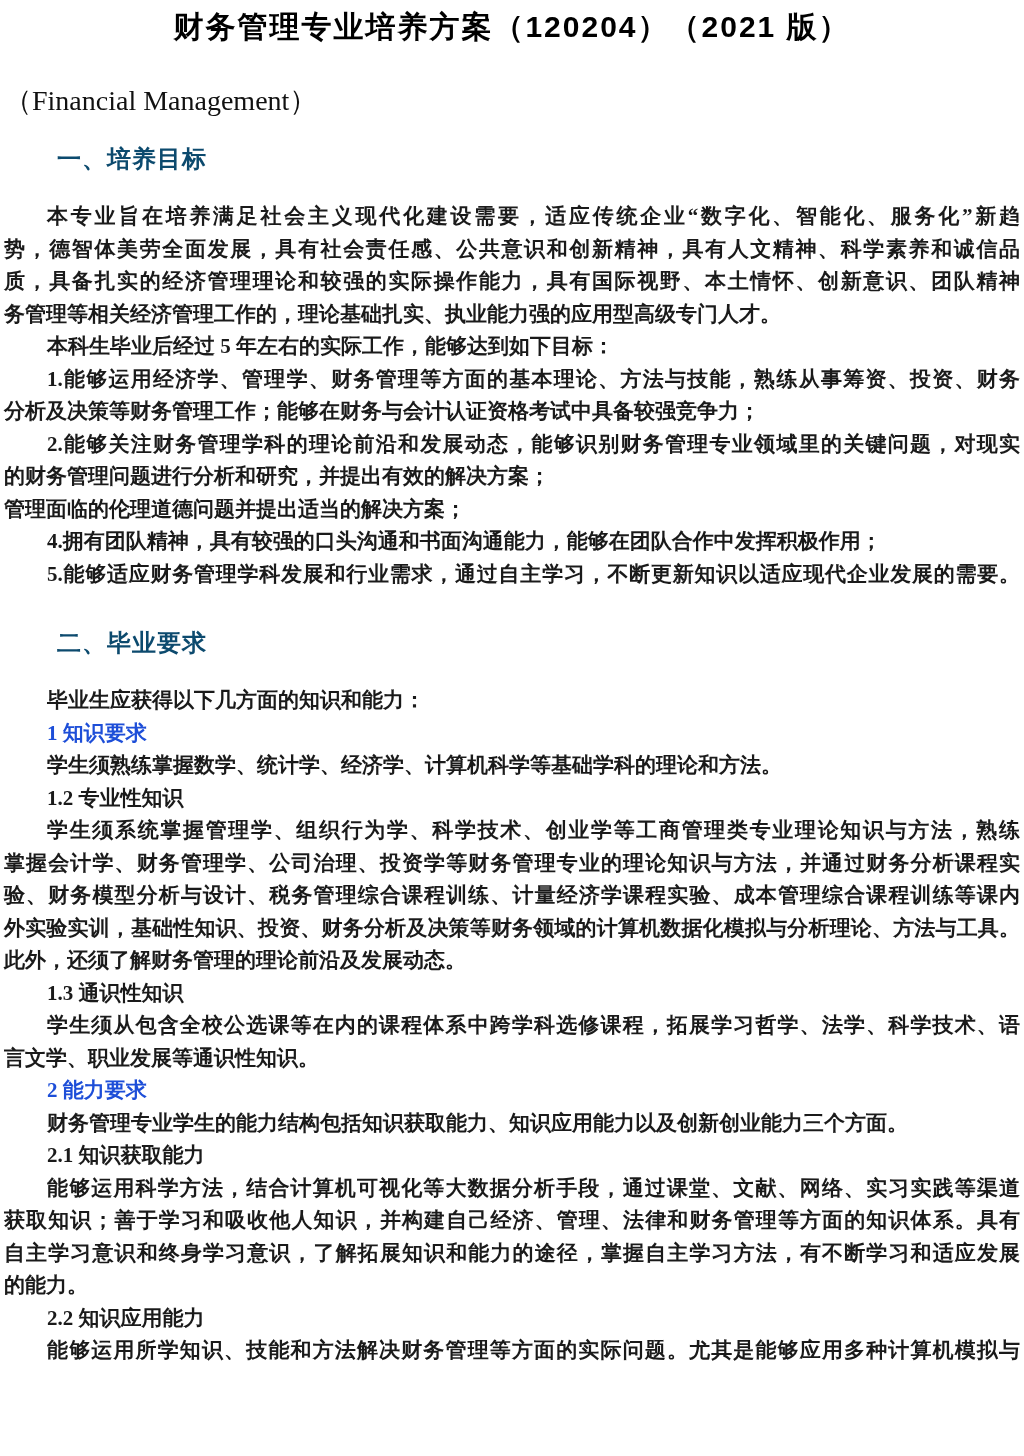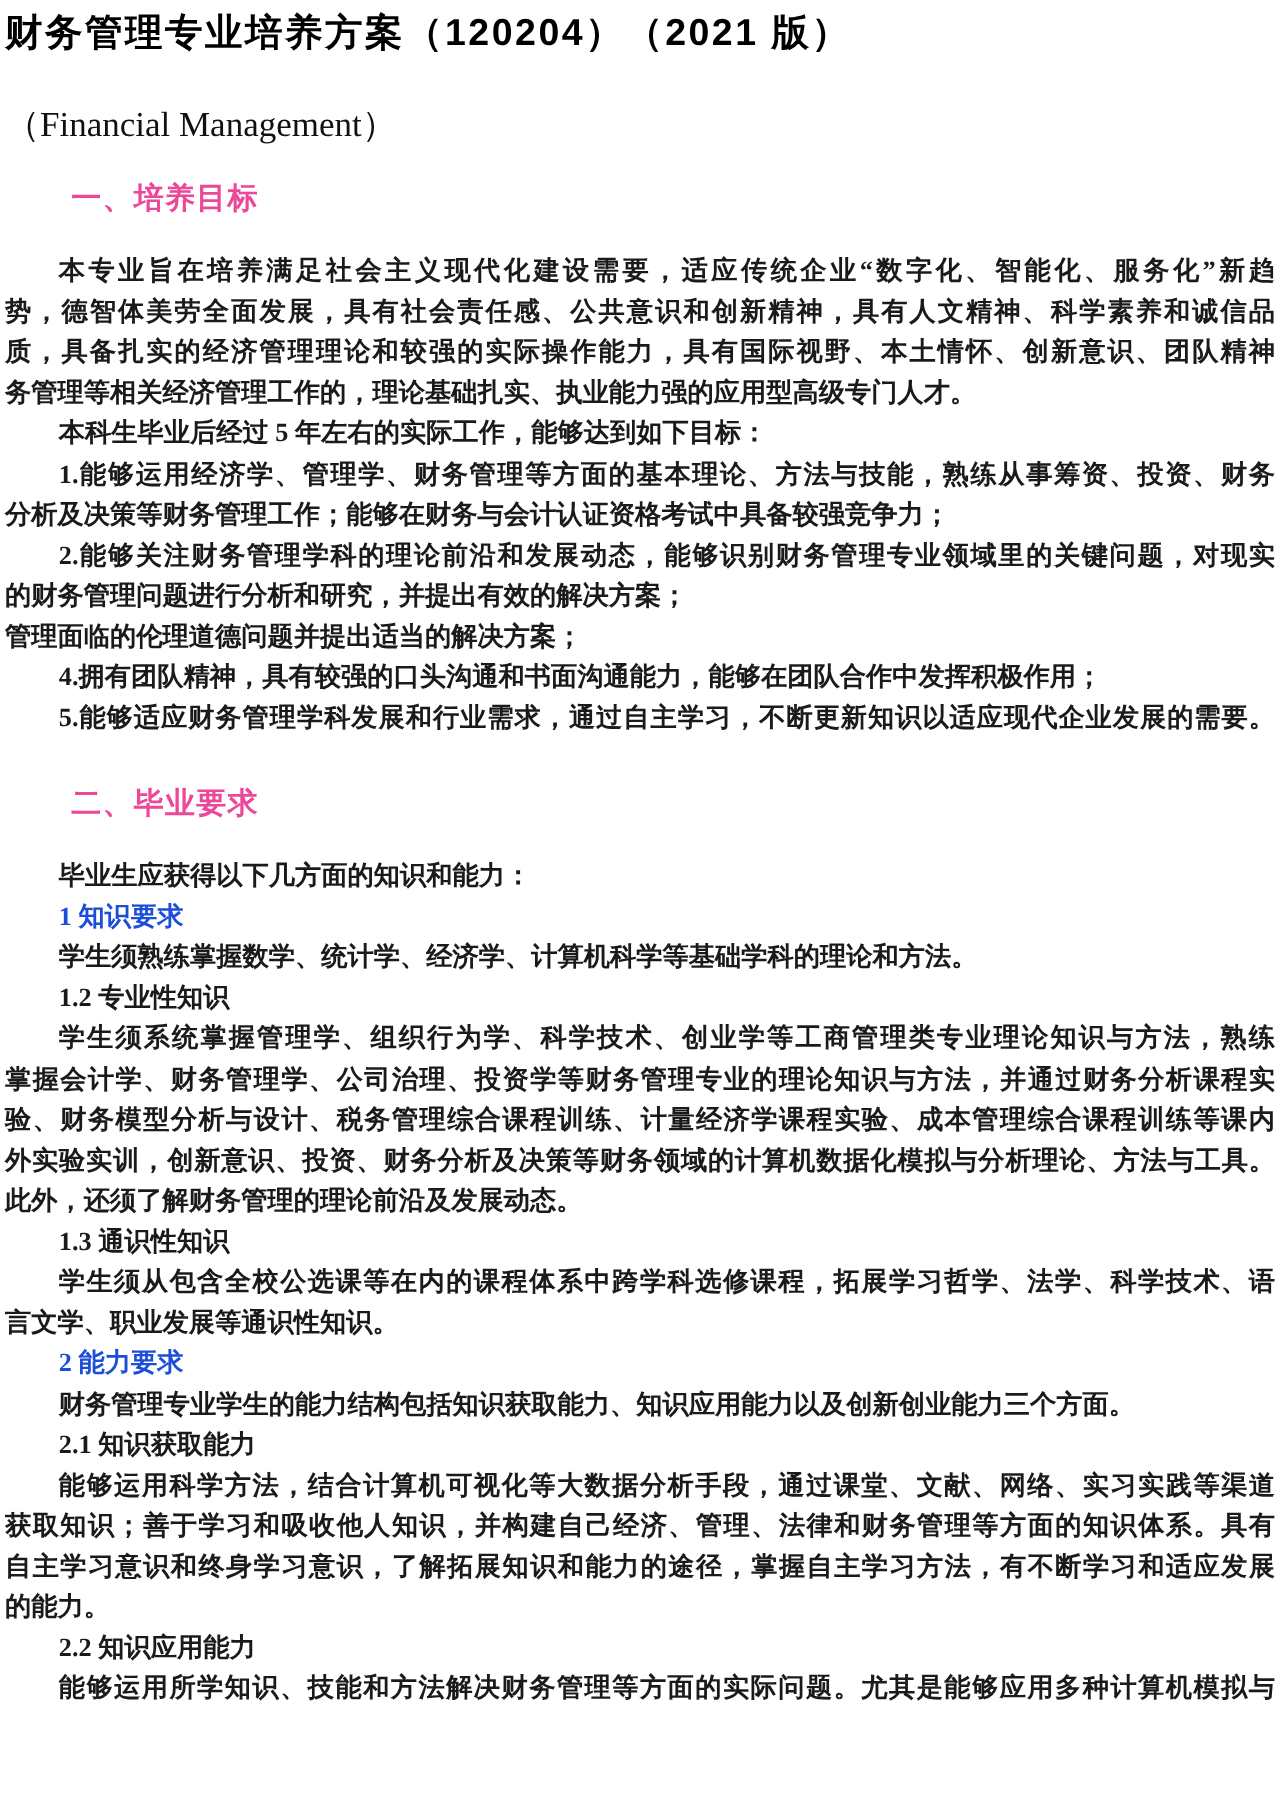--- a/index.html
+++ b/index.html
@@ -10,37 +10,37 @@
     font-family: "Liberation Serif", "DejaVu Serif", serif;
     color: #1a1a1a;
   }
   .page { padding: 0 4px; width: 1016px; }
 
   .b-title {
     font-family: "Liberation Sans", "DejaVu Sans", sans-serif;
     font-weight: bold;
     font-size: 30px; line-height: 42px;
     letter-spacing: 2px;
-    text-align: left;
+    text-align: center;
     margin-top: 6px;
     color: #000;
   }
   .b-subtitle {
     font-size: 28px; line-height: 38px;
     text-align: left;
     margin-top: 34px;
     color: #111;
   }
   .b-h2 {
     font-family: "Liberation Sans", "DejaVu Sans", sans-serif;
     font-weight: bold;
     font-size: 24px; line-height: 30px;
     margin: 38px 0 26px 53px;
     letter-spacing: 1px;
-    color: #ec4899;
+    color: #0c4a6e;
   }
   .b-subtitle + .b-h2 { margin-top: 24px; }
 
   .b-line {
     font-size: 21px; line-height: 32.5px;
     text-align: justify;
     text-align-last: left;
     white-space: normal;
     font-weight: bold;
   }
@@ -69,21 +69,21 @@
       <div class="b-line indent">4.拥有团队精神，具有较强的口头沟通和书面沟通能力，能够在团队合作中发挥积极作用；</div>
       <div class="b-line indent fill">5.能够适应财务管理学科发展和行业需求，通过自主学习，不断更新知识以适应现代企业发展的需要。</div>
       <div class="b-h2">二、毕业要求</div>
       <div class="b-line indent">毕业生应获得以下几方面的知识和能力：</div>
       <div class="b-line indent bold">1 知识要求</div>
       <div class="b-line indent">学生须熟练掌握数学、统计学、经济学、计算机科学等基础学科的理论和方法。</div>
       <div class="b-line indent">1.2 专业性知识</div>
       <div class="b-line indent fill">学生须系统掌握管理学、组织行为学、科学技术、创业学等工商管理类专业理论知识与方法，熟练</div>
       <div class="b-line fill">掌握会计学、财务管理学、公司治理、投资学等财务管理专业的理论知识与方法，并通过财务分析课程实</div>
       <div class="b-line fill">验、财务模型分析与设计、税务管理综合课程训练、计量经济学课程实验、成本管理综合课程训练等课内</div>
-      <div class="b-line fill">外实验实训，创新意识、投资、财务分析及决策等财务领域的计算机数据化模拟与分析理论、方法与工具。</div>
+      <div class="b-line fill">外实验实训，基础性知识、投资、财务分析及决策等财务领域的计算机数据化模拟与分析理论、方法与工具。</div>
       <div class="b-line">此外，还须了解财务管理的理论前沿及发展动态。</div>
       <div class="b-line indent">1.3 通识性知识</div>
       <div class="b-line indent fill">学生须从包含全校公选课等在内的课程体系中跨学科选修课程，拓展学习哲学、法学、科学技术、语</div>
       <div class="b-line">言文学、职业发展等通识性知识。</div>
       <div class="b-line indent bold">2 能力要求</div>
       <div class="b-line indent">财务管理专业学生的能力结构包括知识获取能力、知识应用能力以及创新创业能力三个方面。</div>
       <div class="b-line indent">2.1 知识获取能力</div>
       <div class="b-line indent fill">能够运用科学方法，结合计算机可视化等大数据分析手段，通过课堂、文献、网络、实习实践等渠道</div>
       <div class="b-line fill">获取知识；善于学习和吸收他人知识，并构建自己经济、管理、法律和财务管理等方面的知识体系。具有</div>
       <div class="b-line fill">自主学习意识和终身学习意识，了解拓展知识和能力的途径，掌握自主学习方法，有不断学习和适应发展</div>

